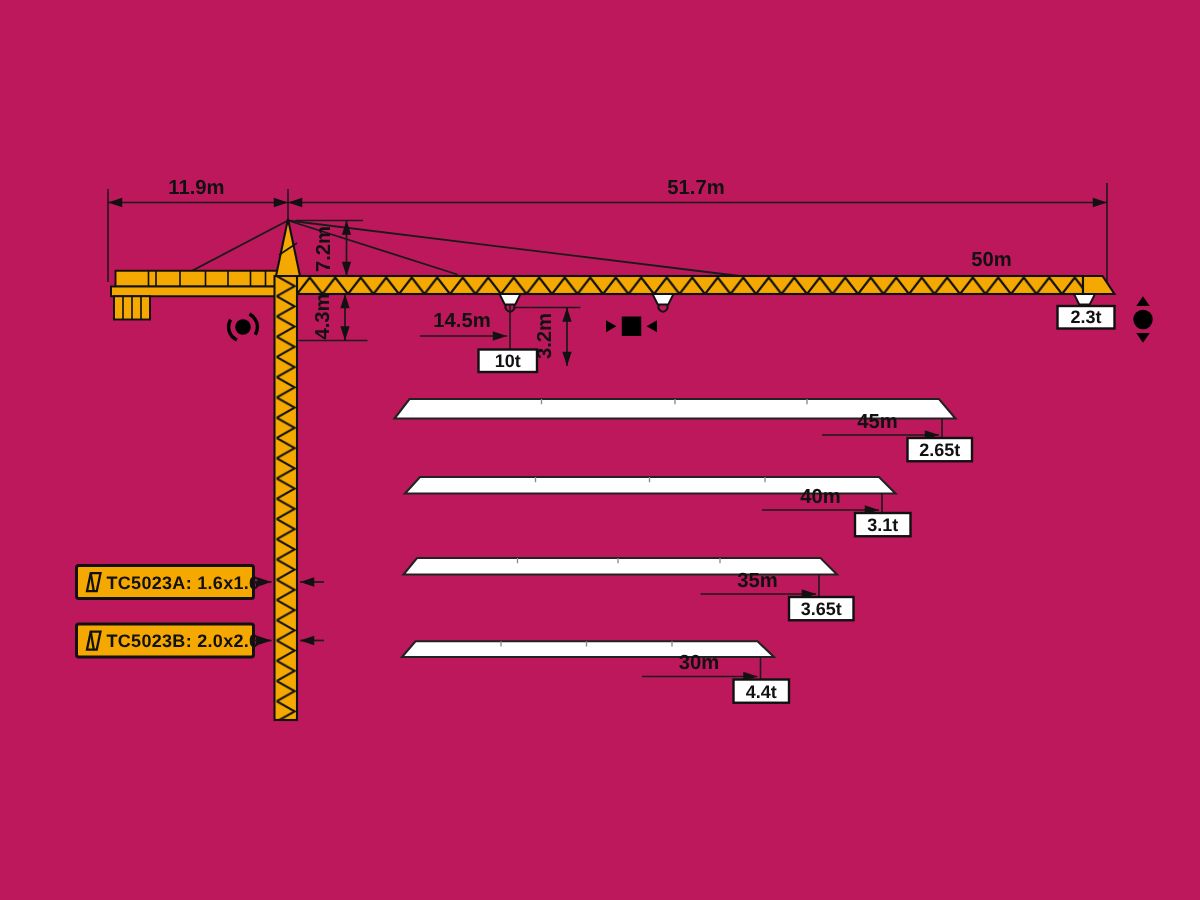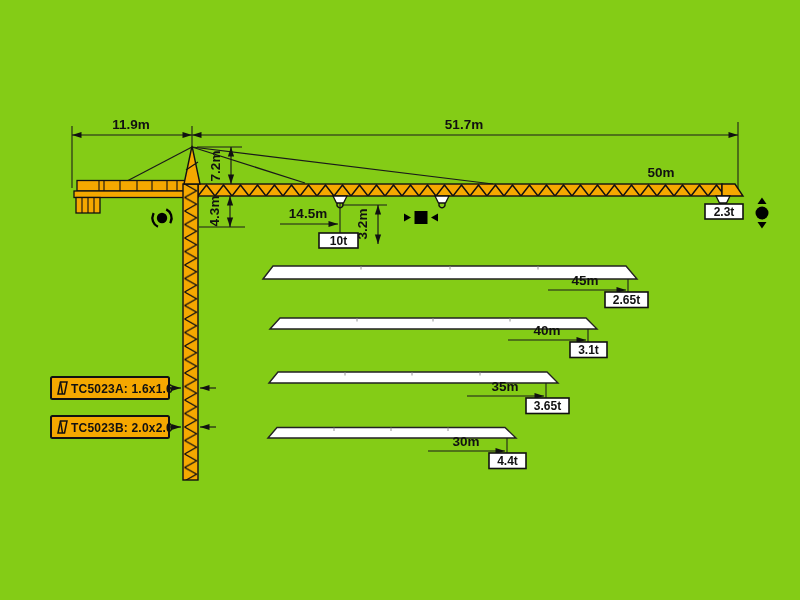--- a/index.html
+++ b/index.html
@@ -1,16 +1,16 @@
 <!DOCTYPE html>
 <html><head>
 <meta charset="utf-8">
 <style>
   html,body{margin:0;padding:0;background:#ffffff;}
-  .stage{position:relative;width:800px;height:600px;background:#84cc16;overflow:hidden;
+  .stage{position:relative;width:800px;height:600px;background:#be185d;overflow:hidden;
          font-family:"Liberation Sans", sans-serif;}
   svg{display:block;}
   text{font-family:"Liberation Sans", sans-serif; fill:#111; font-weight:bold;}
   .dim-text{font-size:13.5px;}
   .small-text{font-size:12px;}
   .label-text{font-size:12px; letter-spacing:.2px;}
   .dim-line{stroke:#1a1a1a;stroke-width:1.15;fill:none;}
   .ext-line{stroke:#1a1a1a;stroke-width:1.05;fill:none;}
   .pendant{stroke:#1a1a1a;stroke-width:1.2;fill:none;}
   .loadbox{fill:#ffffff;stroke:#111;stroke-width:1.6;}

